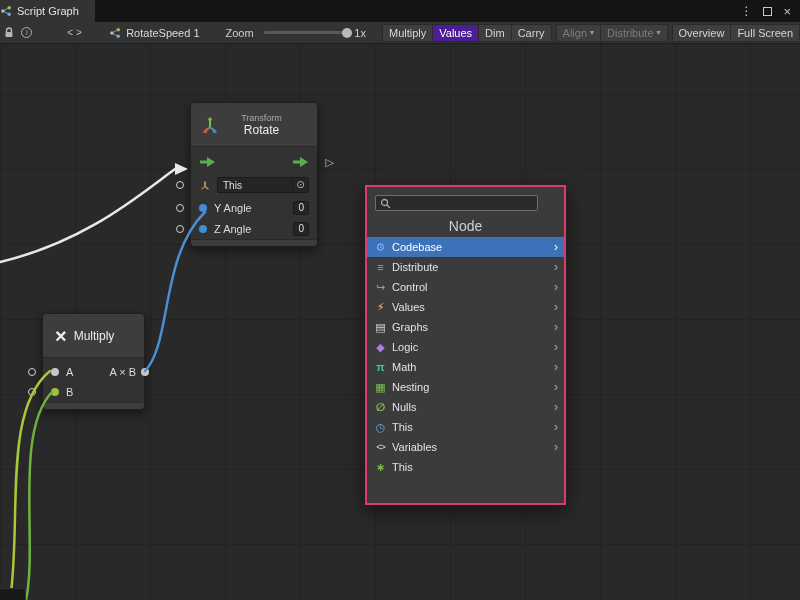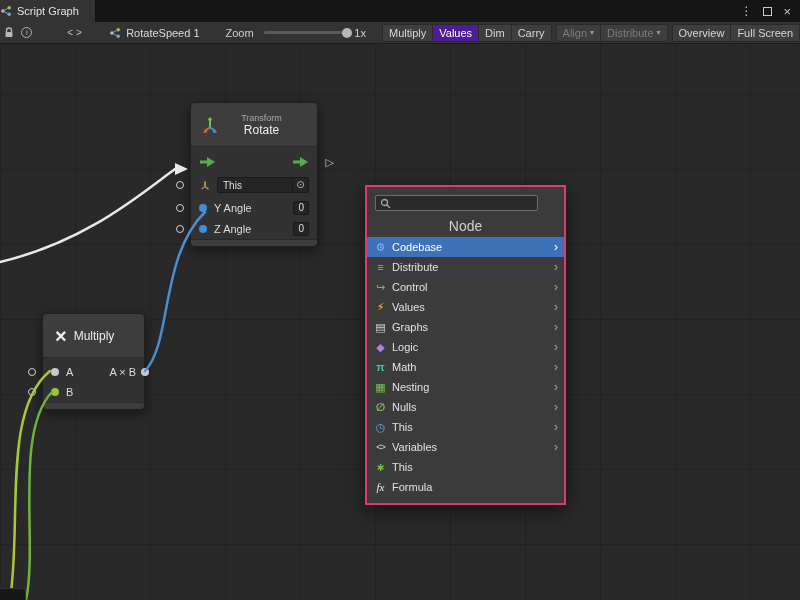--- a/index.html
+++ b/index.html
@@ -306,22 +306,18 @@
         </div>
         <div class="f-row">
           <span class="f-ic ic10">&lt;&gt;</span>
           <span>Variables</span>
           <span class="f-chev">›</span>
         </div>
         <div class="f-row">
           <span class="f-ic ic11">∗</span>
           <span>This</span>
         </div>
-        <div class="f-row">
-          <span class="f-ic ic12">fx</span>
-          <span>Formula</span>
-        </div>
       </div>
     </div>
 
     <div class="corner-tab"></div>
   </div>
 </div>
 
 </body></html>

